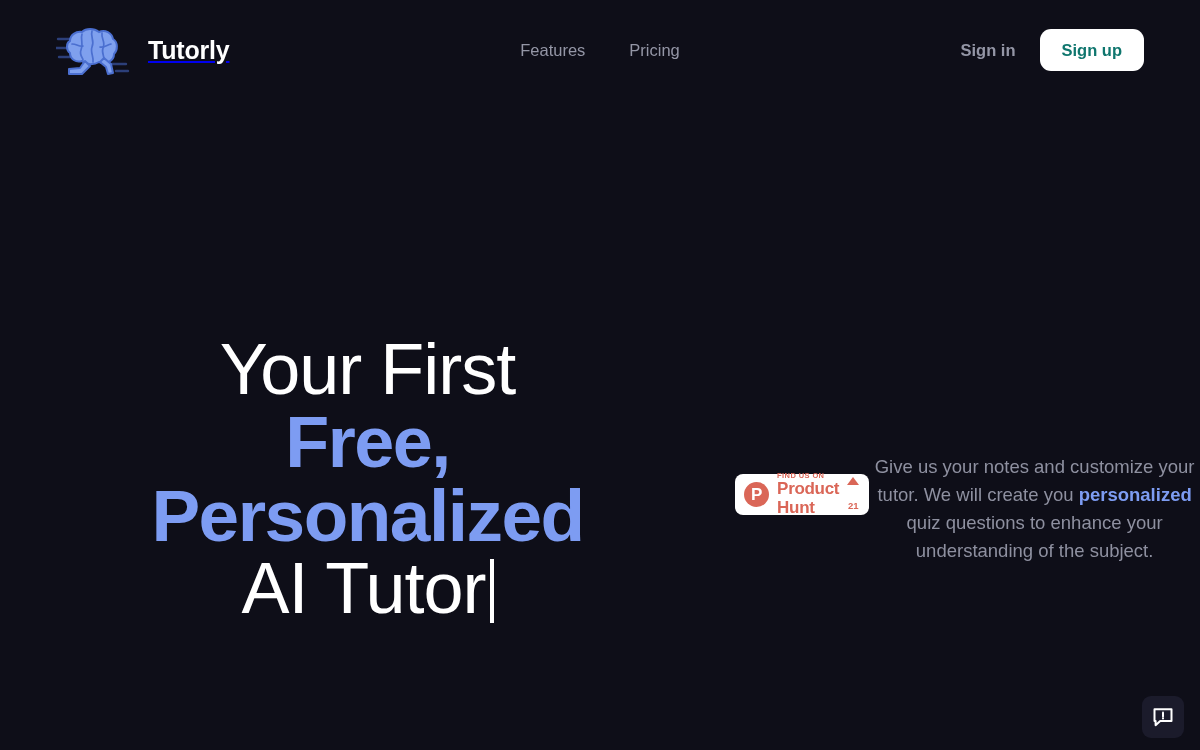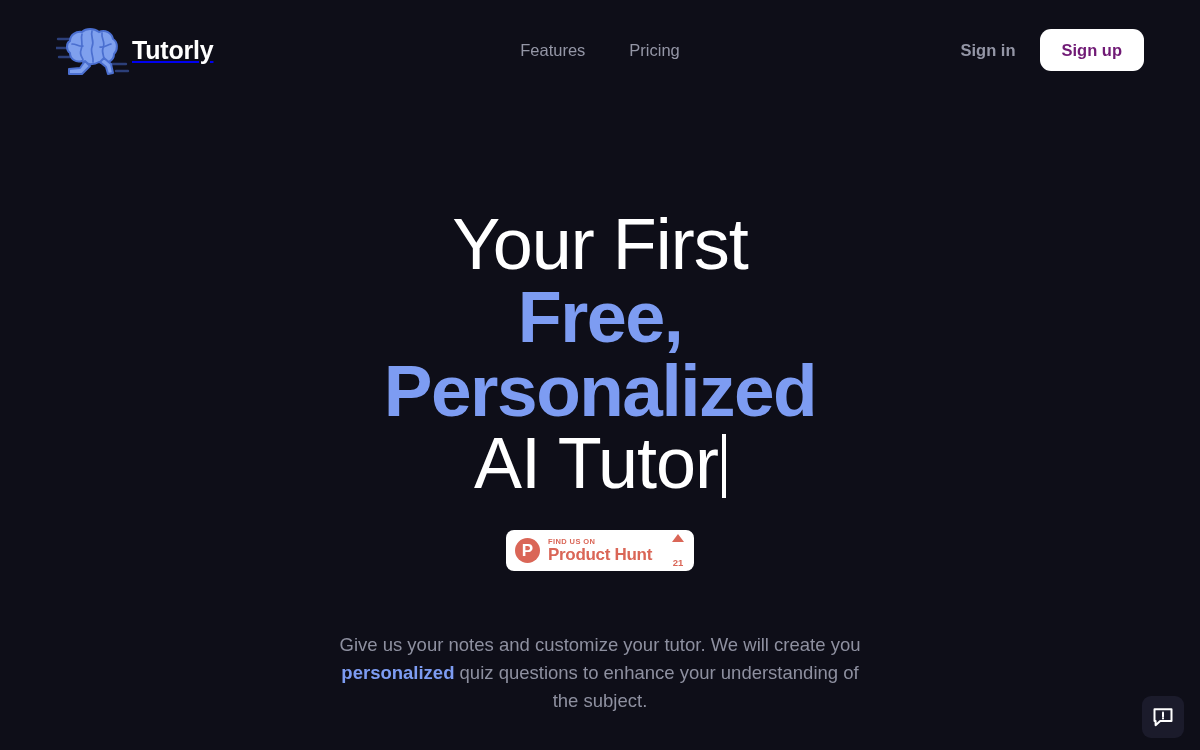--- a/index.html
+++ b/index.html
@@ -24,21 +24,21 @@
     width: 1200px;
     height: 100px;
     display: flex;
     align-items: center;
     padding: 0 56px 0 56px;
   }
 
   .brand {
     display: flex;
     align-items: center;
-    gap: 0;
+    gap: 16px;
     cursor: pointer;
   }
   .brand-logo {
     width: 76px;
     height: 56px;
     display: block;
     flex: 0 0 auto;
   }
   .brand-name {
     font-size: 25px;
@@ -72,40 +72,40 @@
   .signin-link {
     font-size: 16.5px;
     font-weight: bold;
     color: #9496a6;
     text-decoration: none;
     cursor: pointer;
     white-space: nowrap;
   }
   .signup-btn {
     background: #ffffff;
-    color: #701a75;
+    color: #0f766e;
     font-size: 16.5px;
     font-weight: bold;
     font-family: "Liberation Sans", sans-serif;
     border: none;
     border-radius: 11px;
     padding: 13px 22px;
     cursor: pointer;
     line-height: 1;
     white-space: nowrap;
   }
 
   
   .hero {
     position: absolute;
     top: 100px; left: 0;
     width: 1200px;
     height: 650px;
     display: flex;
-    flex-direction: column;
+    flex-direction: row;
     align-items: center;
     padding-top: 108px;
   }
 
   .headline {
     text-align: center;
     font-size: 72px;
     line-height: 73px;
     letter-spacing: -1px;
     width: 100%;

